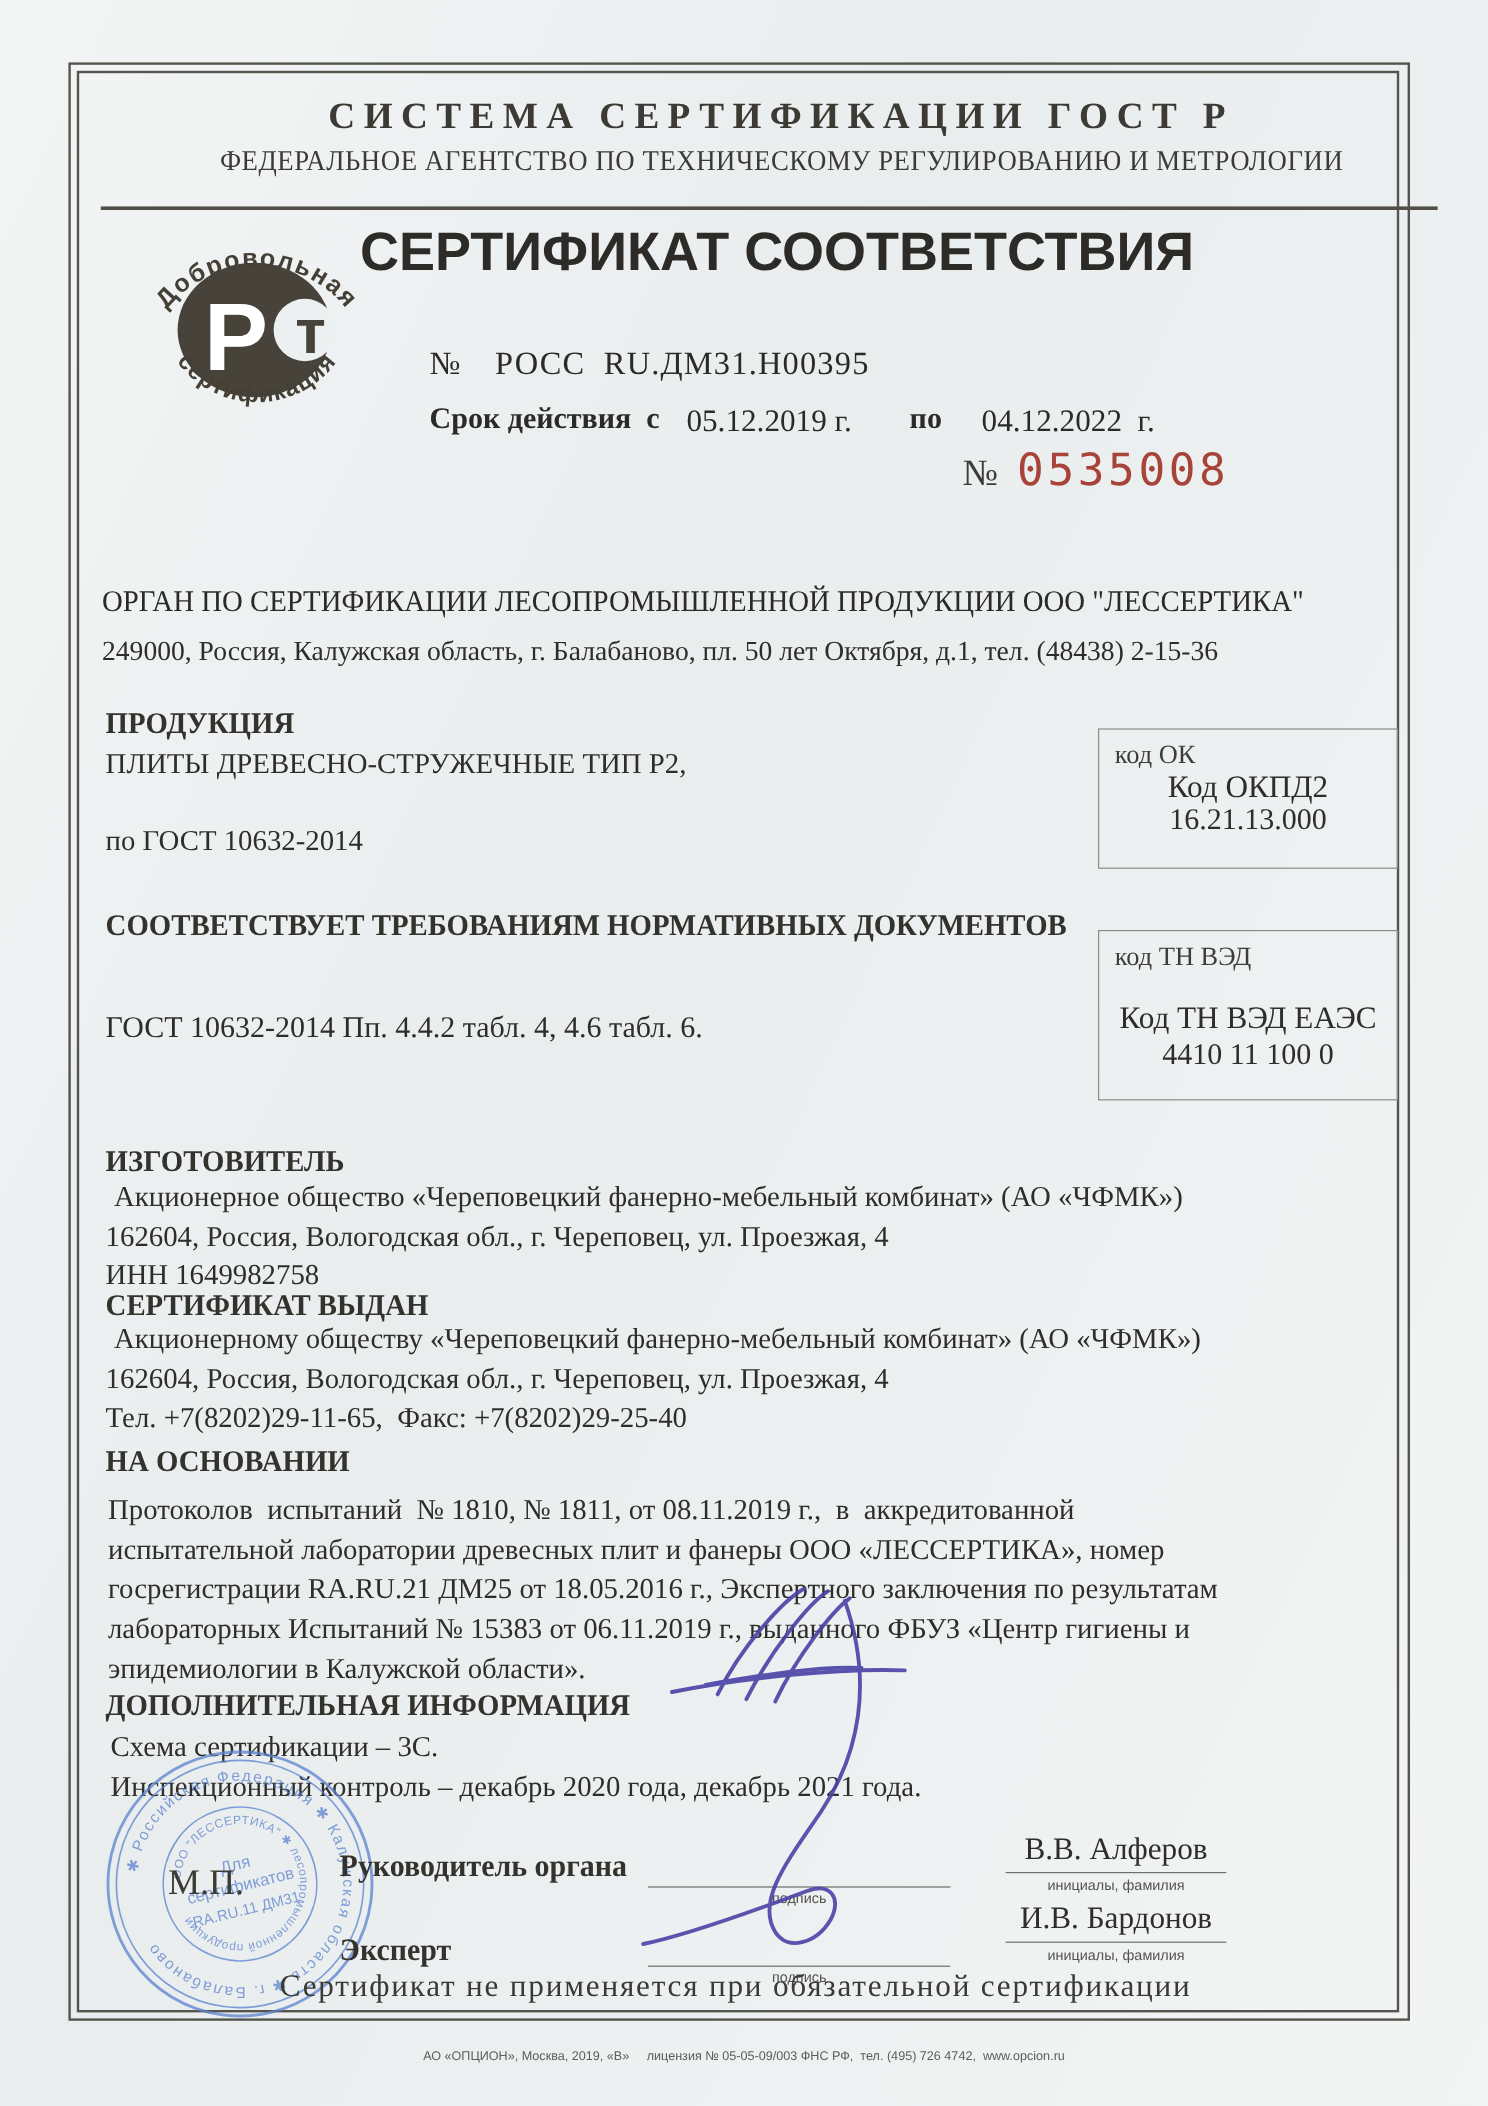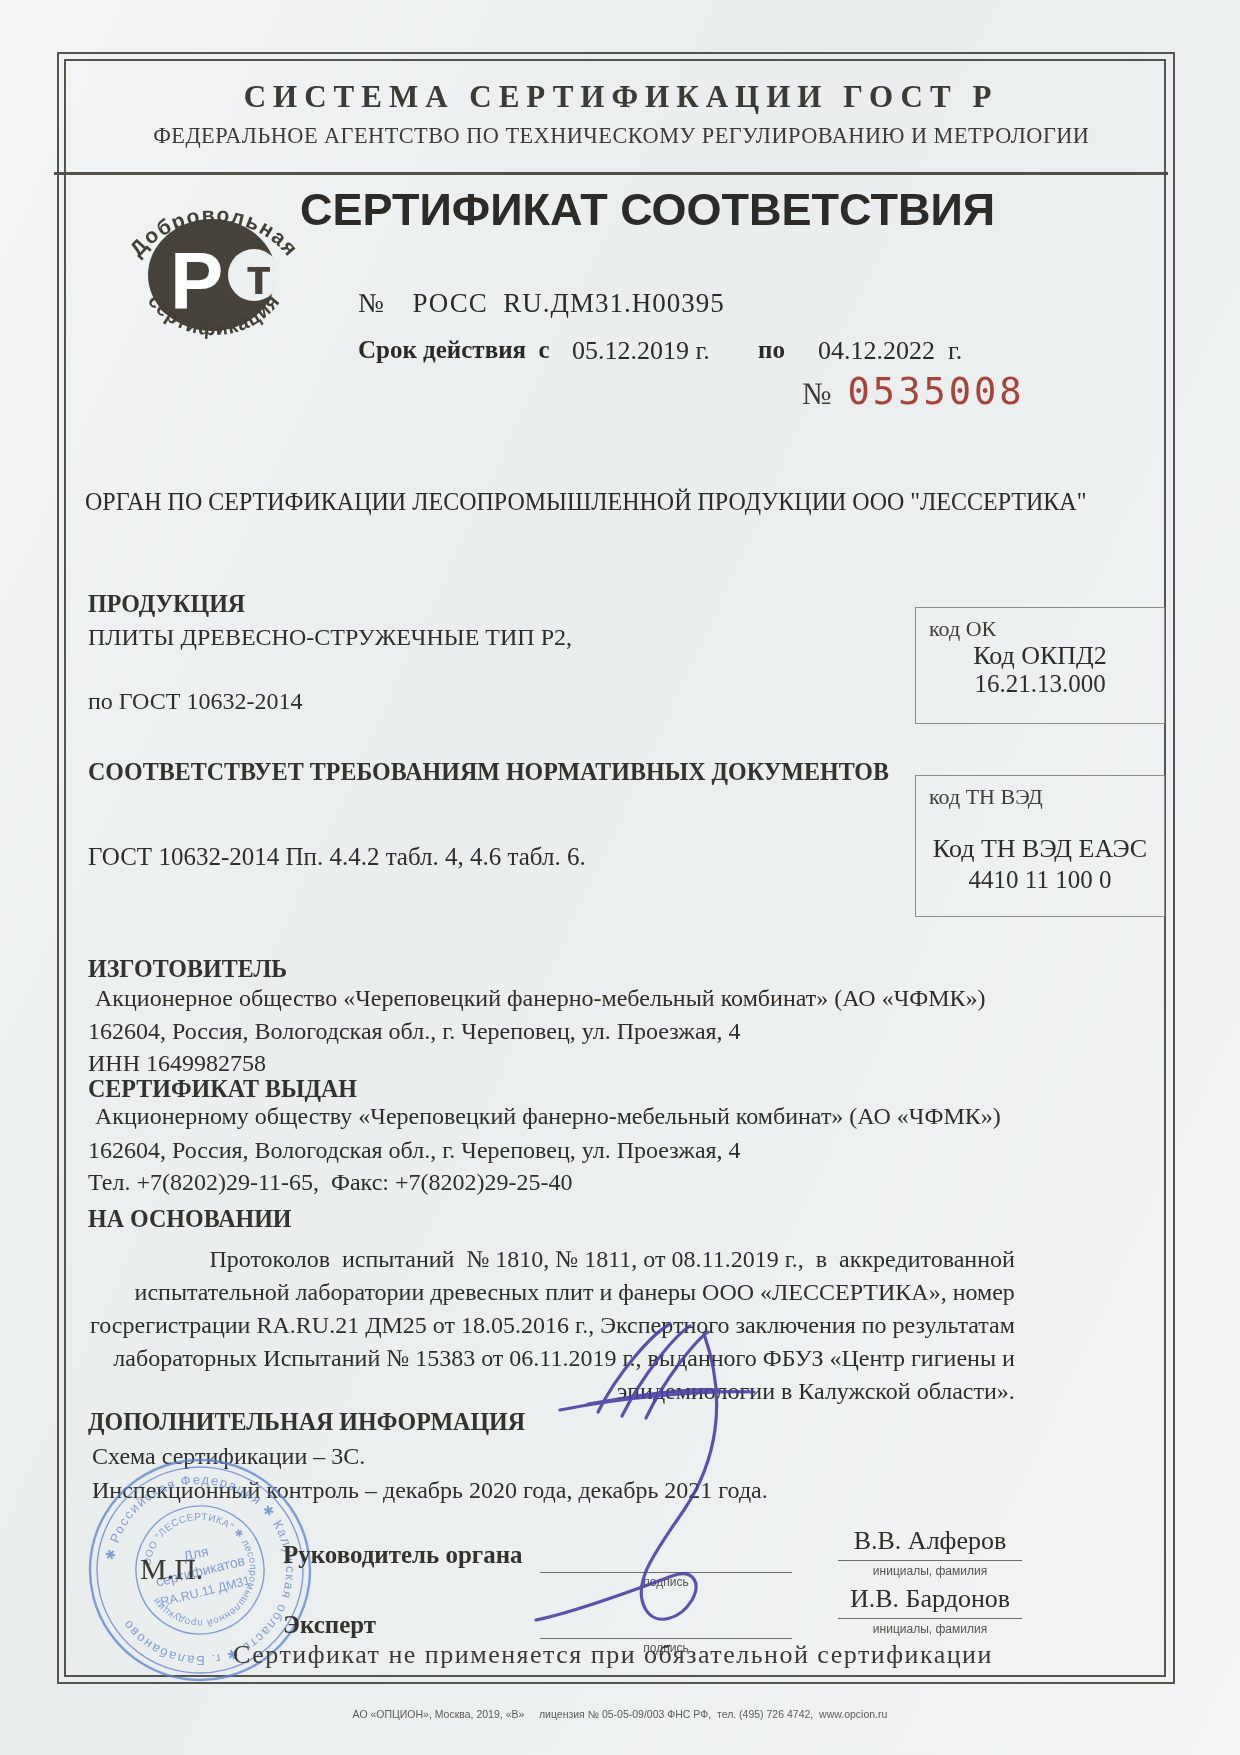--- a/index.html
+++ b/index.html
@@ -3,21 +3,21 @@
 <meta charset="utf-8">
 <style>
   html,body{margin:0;padding:0;background:#f7f8f8;}
   .page{position:relative;width:1240px;height:1755px;margin:0 auto;overflow:hidden;
         background:#edf0f0;
         background-image:linear-gradient(115deg, rgba(255,255,255,.35) 0%, rgba(222,228,230,.25) 40%, rgba(255,255,255,.3) 100%);
         font-family:"Liberation Serif", serif;color:#2b2a27;}
   .abs{position:absolute;}
   .frame-outer{position:absolute;left:57px;top:52px;width:1114px;height:1628px;border:2px solid #55544d;}
   .frame-inner{position:absolute;left:64px;top:59px;width:1098px;height:1614px;border:2px solid #55544d;}
-  .hdr-box{position:absolute;left:54px;top:61px;width:1094px;height:111px;border-bottom:3px solid #514f48;text-align:center;padding-left:20px;}
+  .hdr-box{position:absolute;left:84px;top:61px;width:1094px;height:111px;border-bottom:3px solid #514f48;text-align:center;padding-left:20px;}
   .hdr1{margin-top:18px;font-size:31px;font-weight:bold;letter-spacing:7px;color:#3c3a34;}
   .hdr2{margin-top:7px;font-size:24px;font-weight:normal;letter-spacing:0.5px;color:#3c3a34;}
   .cxc{display:inline-block;transform:scaleX(.93);transform-origin:50% 50%;white-space:nowrap;}
   .cx{display:inline-block;transform:scaleX(.96);transform-origin:0 50%;white-space:nowrap;}
   .title{font-family:"Liberation Sans", sans-serif;font-weight:bold;font-size:45px;color:#2c2b28;letter-spacing:0px;white-space:nowrap;}
   .b{font-weight:bold;}
   .lbl{font-size:25px;font-weight:bold;color:#33322d;}
   .txt{font-size:24px;color:#2e2d29;}
   .txt23{font-size:23px;color:#2e2d29;}
   .pre{white-space:pre-wrap;}
@@ -26,21 +26,21 @@
   .codebox .cb-label{position:absolute;left:13px;top:8px;font-size:22px;color:#3e3d38;}
   .codebox .cb-title{position:absolute;left:0;width:100%;text-align:center;font-size:26px;color:#2e2d29;}
   .codebox .cb-value{position:absolute;left:0;width:100%;text-align:center;font-size:25px;color:#2e2d29;}
   .sigrole{font-size:26px;font-weight:bold;color:#33322d;}
   .sigline{position:absolute;border-top:1.5px solid #6e6e68;}
   .sigcap{position:absolute;text-align:center;font-family:"Liberation Sans", sans-serif;font-size:12px;color:#55544f;}
   .namebox{position:absolute;text-align:center;font-size:26px;color:#2e2d29;border-bottom:1.5px solid #6e6e68;}
   .footnote{position:absolute;left:66px;width:1094px;text-align:center;font-size:26px;letter-spacing:1.5px;color:#3a3935;}
   .imprint{position:absolute;left:0;top:1708px;width:1240px;text-align:center;
            font-family:"Liberation Sans", sans-serif;font-size:10.5px;color:#5d5c58;}
-  .basisline{font-size:24px;line-height:33px;color:#2e2d29;white-space:pre;text-align:right;}
+  .basisline{font-size:24px;line-height:33px;color:#2e2d29;white-space:pre;}
   svg text{font-family:"Liberation Sans", sans-serif;}
 </style>
 </head>
 <body>
 
 <div class="page">
 
   <div class="frame-outer"></div>
   <div class="frame-inner"></div>
 
@@ -85,20 +85,21 @@
   </div>
 
   <div class="abs" style="left:802px;top:370px;">
     <span style="font-size:31px;color:#3d3c37;">№</span>
     <span class="redno" style="margin-left:12px;">0535008</span>
   </div>
 
   <div class="abs" style="left:85px;top:488px;font-size:25px;">
     <span class="cx">ОРГАН ПО СЕРТИФИКАЦИИ ЛЕСОПРОМЫШЛЕННОЙ ПРОДУКЦИИ  ООО "ЛЕССЕРТИКА"</span>
   </div>
+  <div class="abs txt23" style="left:85px;top:530px;">249000, Россия, Калужская область, г. Балабаново, пл. 50 лет Октября, д.1, тел. (48438) 2-15-36</div>
 
   <div class="abs lbl cx" style="left:88px;top:590px;">ПРОДУКЦИЯ</div>
   <div class="abs txt" style="left:88px;top:624px;">ПЛИТЫ ДРЕВЕСНО-СТРУЖЕЧНЫЕ  ТИП Р2,</div>
   <div class="abs txt" style="left:88px;top:688px;">по ГОСТ 10632-2014</div>
 
   <div class="codebox" style="left:915px;top:607px;width:248px;height:115px;">
     <span class="cb-label">код ОК</span>
     <span class="cb-title" style="top:33px;">Код ОКПД2</span>
     <span class="cb-value" style="top:62px;">16.21.13.000</span>
   </div>

